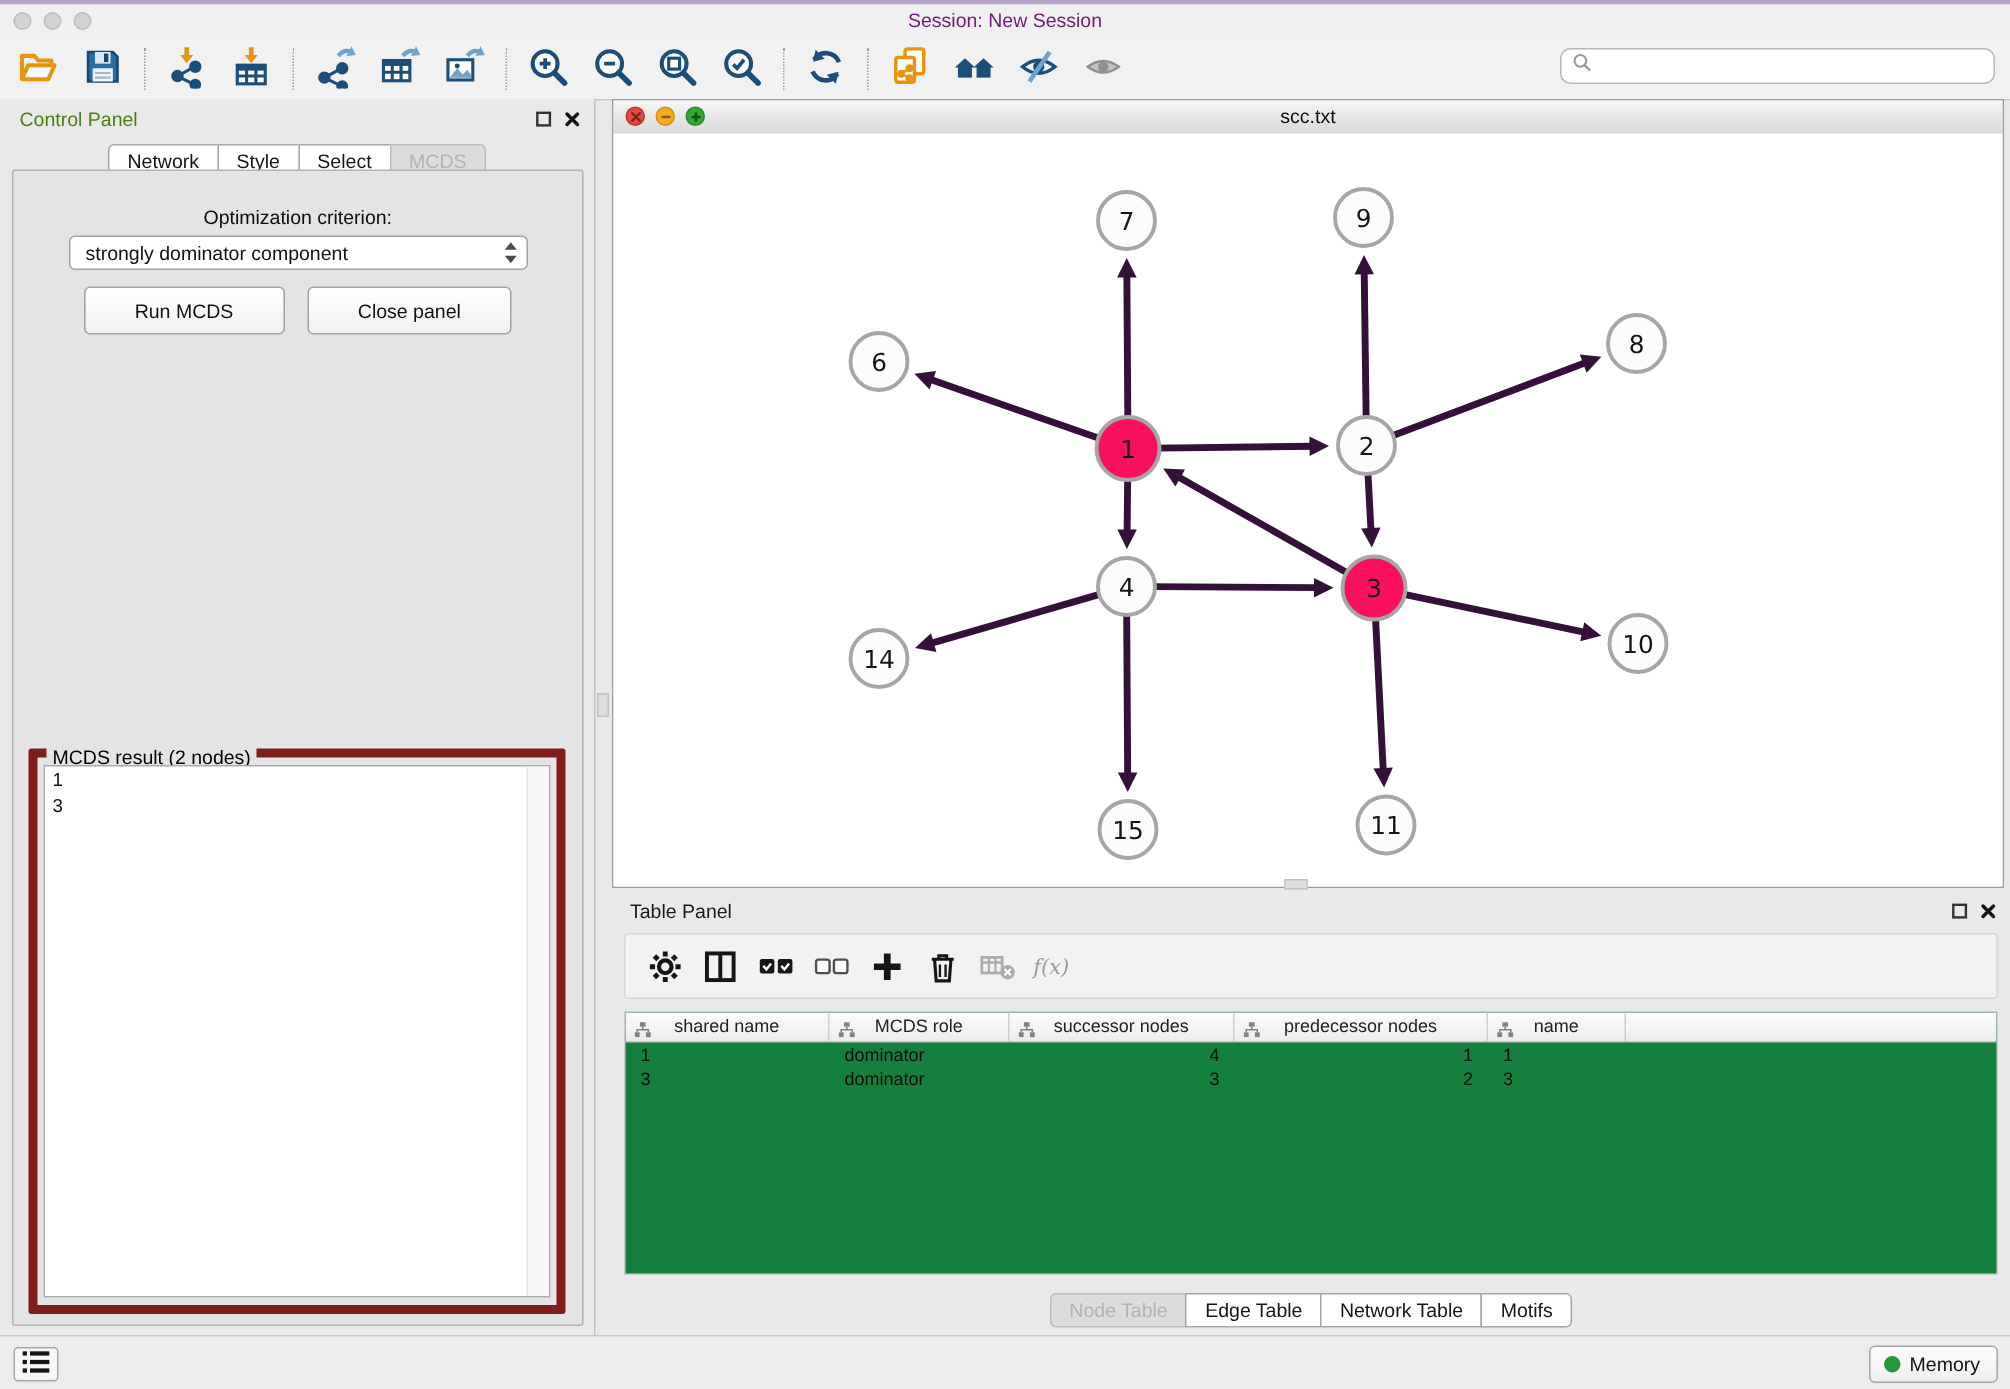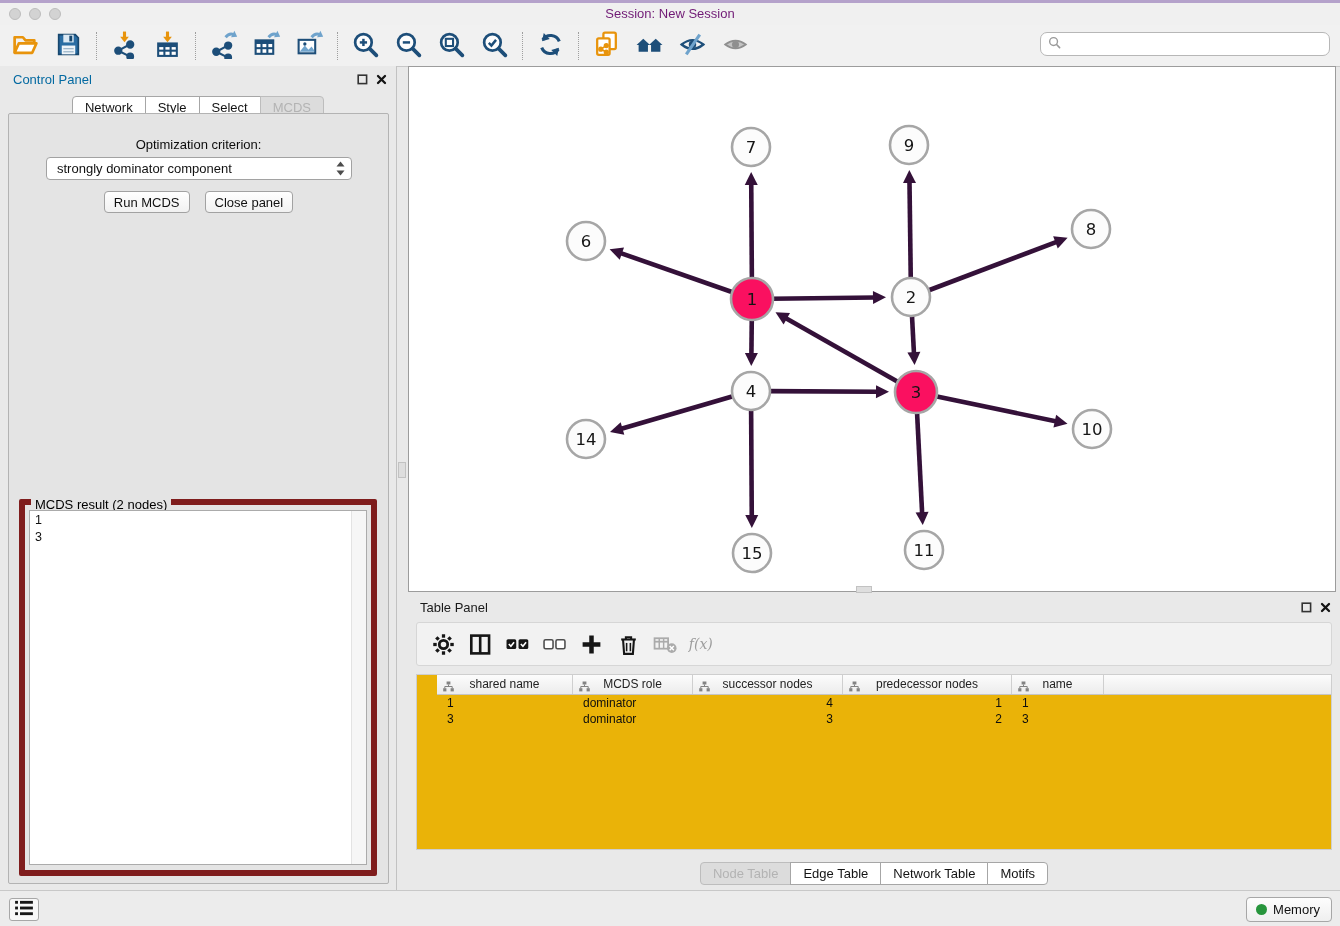--- a/index.html
+++ b/index.html
@@ -15,56 +15,56 @@
   .toolbar{position:absolute;top:25px;left:0;right:0;height:41px;background:#f1f1f1;border-bottom:1px solid #c7c7c7;}
   .tb-groups{position:absolute;left:4px;top:5px;display:flex;align-items:center;height:31px;}
   .tb-btn{width:43px;height:31px;display:flex;align-items:center;justify-content:center;background:none;border:none;padding:0;cursor:default;}
   .tb-sep{width:13px;height:30px;position:relative;}
   .tb-sep::before{content:"";position:absolute;left:6px;top:1px;height:28px;border-left:1px dotted #9f9f9f;}
   .search{position:absolute;right:10px;top:7px;width:290px;height:24px;background:#fff;border:1px solid #b7b7b7;border-radius:7px;display:flex;align-items:center;padding-left:7px;box-sizing:border-box;}
   .search input{border:none;outline:none;flex:1;font-size:13px;font-family:"Liberation Sans",sans-serif;background:transparent;margin-left:4px;}
   
   .control-panel{position:absolute;left:0;top:66px;width:397px;height:824px;background:#e9e9e9;border-right:1px solid #c2c2c2;box-sizing:border-box;}
   .cp-header{position:relative;height:27px;}
-  .cp-title{position:absolute;left:13px;top:6px;font-size:13px;color:#0369a1;}
+  .cp-title{position:absolute;left:13px;top:6px;font-size:13px;color:#4d7c0f;}
   .panel-btns{position:absolute;right:9px;top:8px;display:flex;gap:8px;align-items:center;}
   .panel-btns span{display:flex;}
   .seg-tabs{display:flex;justify-content:center;}
   .cp-tabs{position:absolute;left:0;right:0;top:30px;}
   .tab{font-size:13px;padding:3px 12px;background:#fff;border:1px solid #a6a6a6;margin-left:-1px;color:#141414;position:relative;cursor:default;}
   .tab:first-child{border-radius:4px 0 0 4px;margin-left:0;}
   .tab:last-child{border-radius:0 4px 4px 0;}
   .tab.sel{background:#dcdcdc;color:#b3b3b3;border-color:#bdbdbd;z-index:0;}
   .cp-content{position:absolute;left:8px;right:7px;top:47px;bottom:6px;border:1px solid #b3b3b3;border-radius:2px;background:#e4e4e4;}
   .opt-label{margin-top:23px;text-align:center;font-size:13px;color:#0d0d0d;}
   .dropdown{position:absolute;left:37px;right:36px;top:43px;height:21px;background:#fff;border:1px solid #a2a2a2;border-radius:4px;font-size:13px;line-height:21px;padding-left:10px;}
   .stepper{position:absolute;right:5px;top:2px;}
   .btn-row{position:absolute;top:77px;left:0;right:0;display:flex;justify-content:center;gap:15px;}
-  .mac-btn{font-size:13px;height:22px;padding:0 9px;background:linear-gradient(#ffffff,#f1f1f1);border:1px solid #a2a2a2;border-radius:4px;font-family:"Liberation Sans",sans-serif;color:#111;}
+  .mac-btn{font-size:13px;height:32px;padding:0 33px;background:linear-gradient(#ffffff,#f1f1f1);border:1px solid #a2a2a2;border-radius:4px;font-family:"Liberation Sans",sans-serif;color:#111;}
   .result-group{position:absolute;left:10px;right:11px;top:385px;bottom:7px;border:6px solid #7f1d1d;border-radius:2px;}
   .group-label{position:absolute;top:-8px;left:6px;background:#e4e4e4;padding:0 4px;font-size:13px;color:#000;}
   .result-area{position:absolute;left:4px;right:4px;top:5px;bottom:5px;background:#fff;border:1px solid #ababab;}
   .result-area pre{margin:1px 5px;font-family:"Liberation Sans",sans-serif;font-size:12.5px;line-height:17px;color:#111;}
   .vscroll{position:absolute;top:0;right:0;bottom:0;width:14px;background:#f6f6f6;border-left:1px solid #e3e3e3;}
   
   .network-window{position:absolute;left:408px;top:66px;width:928px;height:526px;background:#fff;border:1px solid #9c9c9c;box-sizing:border-box;}
   .net-titlebar{position:relative;height:22px;background:linear-gradient(#f6f6f6,#d9d9d9);border-bottom:1px solid #adadad;}
   .net-lights{position:absolute;left:8px;top:4px;display:flex;gap:7px;}
   .net-light{width:13px;height:13px;border-radius:50%;display:flex;align-items:center;justify-content:center;box-sizing:border-box;}
   .nl-red{background:#e5483d;border:1px solid #bf3a30;}
   .nl-yellow{background:#f3ac25;border:1px solid #cf901c;}
   .nl-green{background:#32a736;border:1px solid #268c2a;}
   .net-title{text-align:center;font-size:13px;line-height:21px;color:#0c0c0c;}
   .net-canvas{position:absolute;left:0;top:22px;width:926px;height:502px;background:#fff;}
   
   .table-panel{position:absolute;left:408px;top:594px;width:932px;height:296px;background:#e9e9e9;}
   .tp-title{position:absolute;left:12px;top:6px;font-size:13px;color:#1a1a1a;}
   .tp-toolbar{position:absolute;left:8px;right:8px;top:28px;height:44px;background:#f2f2f2;border:1px solid #d6d6d6;border-radius:3px;display:flex;align-items:center;padding-left:12px;box-sizing:border-box;}
   .tt-btn{width:28px;height:30px;display:flex;align-items:center;justify-content:center;margin-right:9px;}
-  .tp-table{position:absolute;left:8px;right:8px;top:80px;bottom:40px;background:#eab308;border:1px solid #cecece;overflow:hidden;padding-left:20px;}
+  .tp-table{position:absolute;left:8px;right:8px;top:80px;bottom:40px;background:#15803d;border:1px solid #cecece;overflow:hidden;}
   .thead{display:flex;height:19px;background:linear-gradient(#fcfcfc,#ececec);border-bottom:1px solid #c5c5c5;}
   .th{position:relative;font-size:12px;color:#222;border-right:1px solid #cfcfcf;box-sizing:border-box;text-align:center;line-height:18px;}
   .th .sort-ic{position:absolute;left:6px;top:4px;}
   .tr{display:flex;height:16px;font-size:12px;color:#0e0e0e;}
   .td{box-sizing:border-box;padding:0 10px;line-height:16px;overflow:hidden;}
   .tp-tabs{position:absolute;left:0;right:0;bottom:5px;}
   
   .statusbar{position:absolute;left:0;right:0;bottom:0;height:36px;background:#ececec;border-top:1px solid #c8c8c8;box-sizing:border-box;}
   .list-btn{position:absolute;left:9px;top:7px;width:30px;height:23px;background:#f7f7f7;border:1px solid #a7a7a7;border-radius:3px;display:flex;align-items:center;justify-content:center;padding:0;}
   .memory-btn{position:absolute;right:8px;top:6px;height:25px;padding:0 11px 0 9px;background:linear-gradient(#fdfdfd,#efefef);border:1px solid #a7a7a7;border-radius:4px;display:flex;align-items:center;gap:6px;font-size:13px;font-family:"Liberation Sans",sans-serif;color:#111;}
@@ -296,20 +296,40 @@
         <div class="result-area">
           <pre id="result-lines">1
 3</pre>
           <div class="vscroll"></div>
         </div>
       </div>
     </div>
   </div>
 
   <div class="network-window">
+    <div class="net-titlebar">
+      <div class="net-lights">
+        <span class="net-light nl-red">
+            <svg width="8" height="8" viewBox="0 0 8 8">
+              <path d="M1.5 1.5 L6.5 6.5 M6.5 1.5 L1.5 6.5" stroke="#7e201a" stroke-width="1.5" stroke-linecap="round"></path>
+            </svg>
+          </span>
+        <span class="net-light nl-yellow">
+            <svg width="8" height="8" viewBox="0 0 8 8">
+              <line x1="1" y1="4" x2="7" y2="4" stroke="#8a5c0a" stroke-width="1.7"></line>
+            </svg>
+          </span>
+        <span class="net-light nl-green">
+            <svg width="8" height="8" viewBox="0 0 8 8">
+              <path d="M4 1 V7 M1 4 H7" stroke="#14521a" stroke-width="1.6"></path>
+            </svg>
+          </span>
+      </div>
+      <div class="net-title">scc.txt</div>
+    </div>
     <div class="net-canvas">
       <svg id="graph" width="926" height="502" viewBox="0 0 926 502">
           <line x1="342.8750027050715" y1="191.00041117086317" x2="342.23683697986456" y2="93.99922093941713" stroke="#341139" stroke-width="4.6"></line>
           <polygon points="342.16447012490596,82.99945898570634 348.7498539261407,95.95641542579808 335.75013525357343,96.04193989074919" fill="#341139"></polygon>
           <line x1="325.0633246997125" y1="203.73296887098388" x2="210.98527951633417" y2="163.87437477076736" stroke="#341139" stroke-width="4.6"></line>
           <polygon points="200.60088855300984,160.24609359081066 215.01733493418573,158.39783123424965 210.72936626696418,170.67029328181476" fill="#341139"></polygon>
           <line x1="361.9984970732456" y1="209.76102519404722" x2="466.0028476506926" y2="208.4527943691737" stroke="#341139" stroke-width="4.6"></line>
           <polygon points="477.0019775352032,208.3144405341484 464.0847603923874,214.97743545275273 463.9212513146303,201.9784637710584" fill="#341139"></polygon>
           <line x1="342.7934904597968" y1="228.99887769869065" x2="342.3912812340691" y2="266.00212646563875" stroke="#341139" stroke-width="4.6"></line>
           <polygon points="342.27172307921467,277.00147671224914 335.91340302559104,263.93159660202286 348.91263513522154,264.07289260321454" fill="#341139"></polygon>

